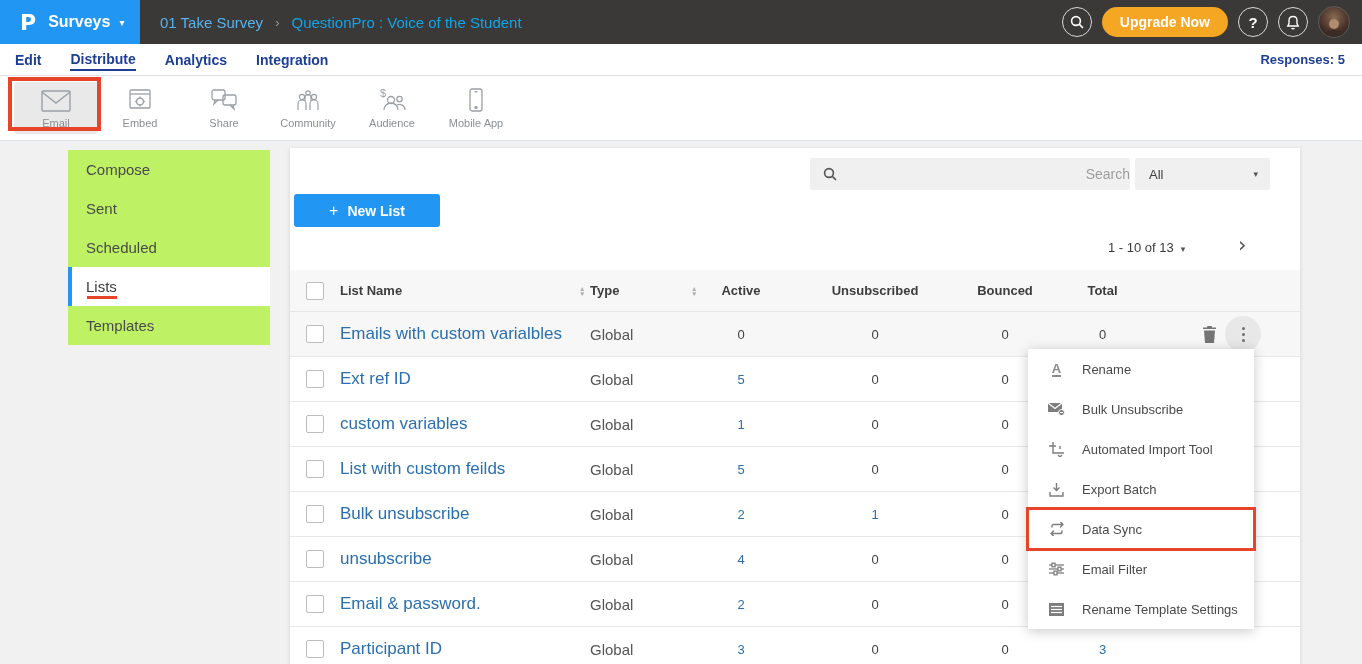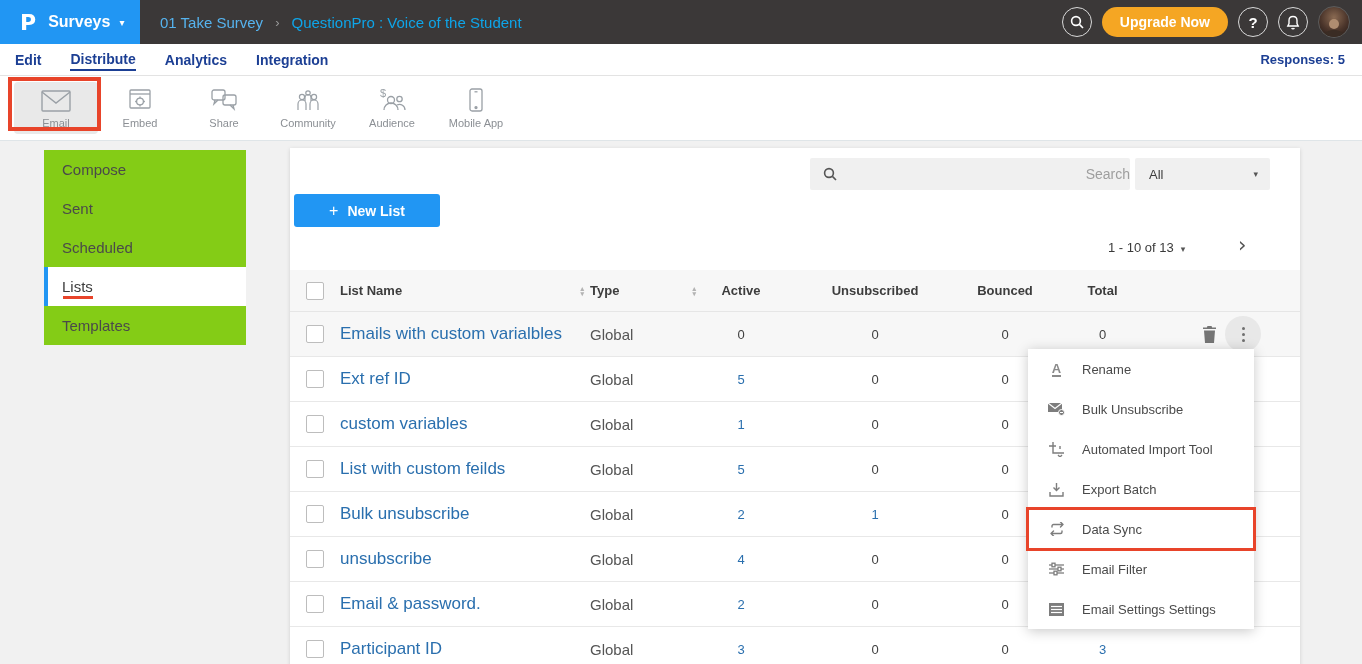--- a/index.html
+++ b/index.html
@@ -36,21 +36,21 @@
   .channel.selected { background:#e9e9e9; }
   .channel .ch-icon { color:#9aa0a6; height:24px; display:flex; align-items:flex-end; }
   .channel .ch-label { font-size:11px; color:#8b8f94; }
   .url-box { position:absolute; left:988px; top:85px; width:265px; height:31px; background:#ececec; border:1px solid #e0e0e0; border-radius:3px; display:flex; align-items:center; }
   .url-input { flex:1; border:none; background:transparent; font-family:"Liberation Sans", sans-serif; font-size:13px; color:#3d3d3d; padding:0 6px 0 12px; outline:none; min-width:0; }
   .pencil { width:26px; display:flex; justify-content:center; cursor:pointer; color:#555; }
   .preview-btn { position:absolute; left:1263px; top:85px; width:86px; height:31px; background:#2196f3; color:#fff; border:none; border-radius:3px; font-size:13px; font-weight:700; display:flex; align-items:center; justify-content:center; gap:7px; cursor:pointer; font-family:"Liberation Sans", sans-serif; }
 
   
   .content { position:relative; height:523px; background:#f1f1f1; }
-  .sidebar { position:absolute; left:44px; top:9px; width:202px; background:#84cc16; }
+  .sidebar { position:absolute; left:68px; top:9px; width:202px; background:#bef264; }
   .side-item { position:relative; height:39px; display:flex; align-items:center; padding-left:18px; font-size:15px; color:#4a4a4a; cursor:pointer; }
   .side-item.active { background:#ffffff; border-left:4px solid #2196f3; padding-left:14px; color:#3c3c3c; }
   .annot-underline { position:absolute; left:15px; top:29px; width:30px; height:3px; background:#e8442a; }
 
   .card { position:absolute; left:290px; top:7px; width:1010px; height:530px; background:#fff; box-shadow:0 1px 4px rgba(0,0,0,0.14); }
 
   .search-box { position:absolute; left:520px; top:10px; width:320px; height:32px; background:#f0f0f0; border-radius:2px; display:flex; align-items:center; padding-left:13px; gap:9px; }
   .search-box input { border:none; background:transparent; outline:none; font-family:"Liberation Sans", sans-serif; font-size:14px; color:#737373; flex:1;text-align:right; }
   .search-box input::placeholder { color:#9e9e9e; }
   .filter-dd { position:absolute; left:845px; top:10px; width:135px; height:32px; background:#f0f0f0; border-radius:2px; display:flex; align-items:center; padding:0 12px 0 14px; cursor:pointer; }
@@ -483,17 +483,17 @@
     </div>
     <div class="menu-item">
       <span class="menu-icon">
         <svg width="15" height="13" viewBox="0 0 15 13">
             <rect x="0" y="0" width="15" height="13" fill="#7d7d7d"></rect>
             <line x1="2" y1="3.5" x2="13" y2="3.5" stroke="#fff" stroke-width="1.2"></line>
             <line x1="2" y1="6.5" x2="13" y2="6.5" stroke="#fff" stroke-width="1.2"></line>
             <line x1="2" y1="9.5" x2="13" y2="9.5" stroke="#fff" stroke-width="1.2"></line>
           </svg>
       </span>
-      <span class="menu-label">Email Settings Settings</span>
+      <span class="menu-label">Rename Template Settings</span>
     </div>
   </div>
 
 </div>
 
 </body></html>

